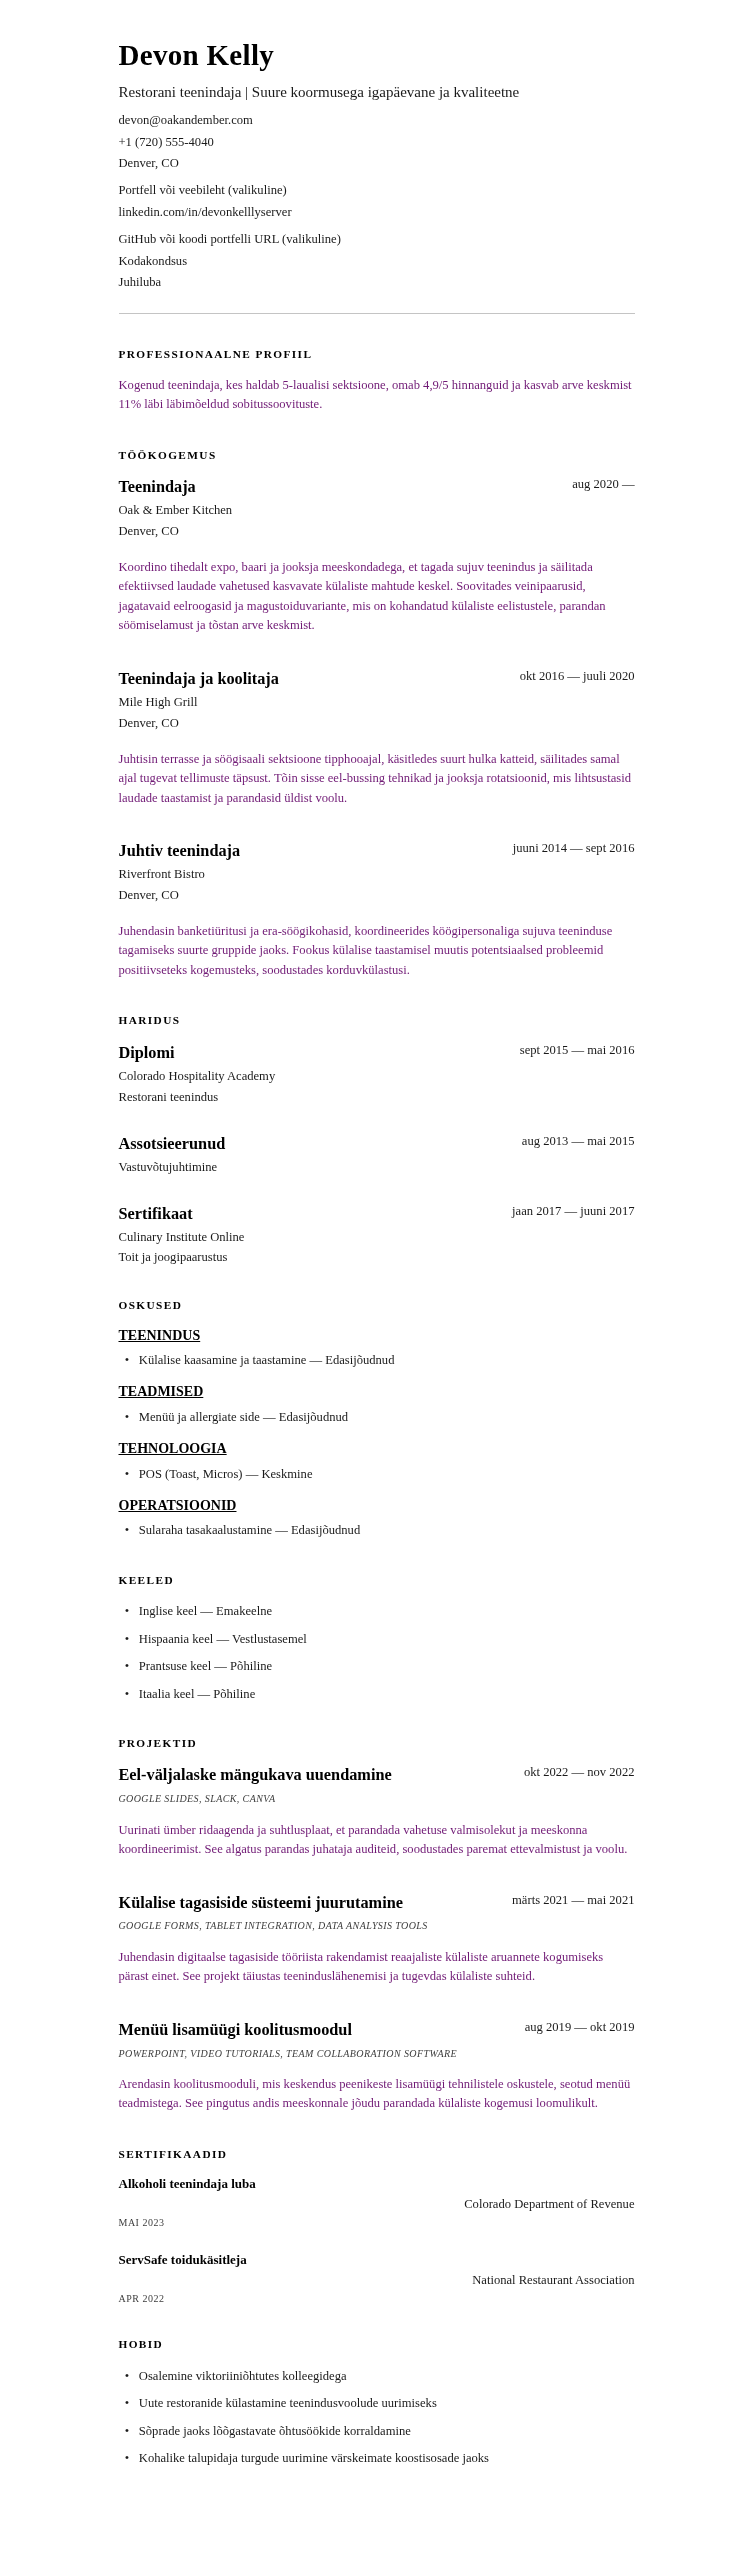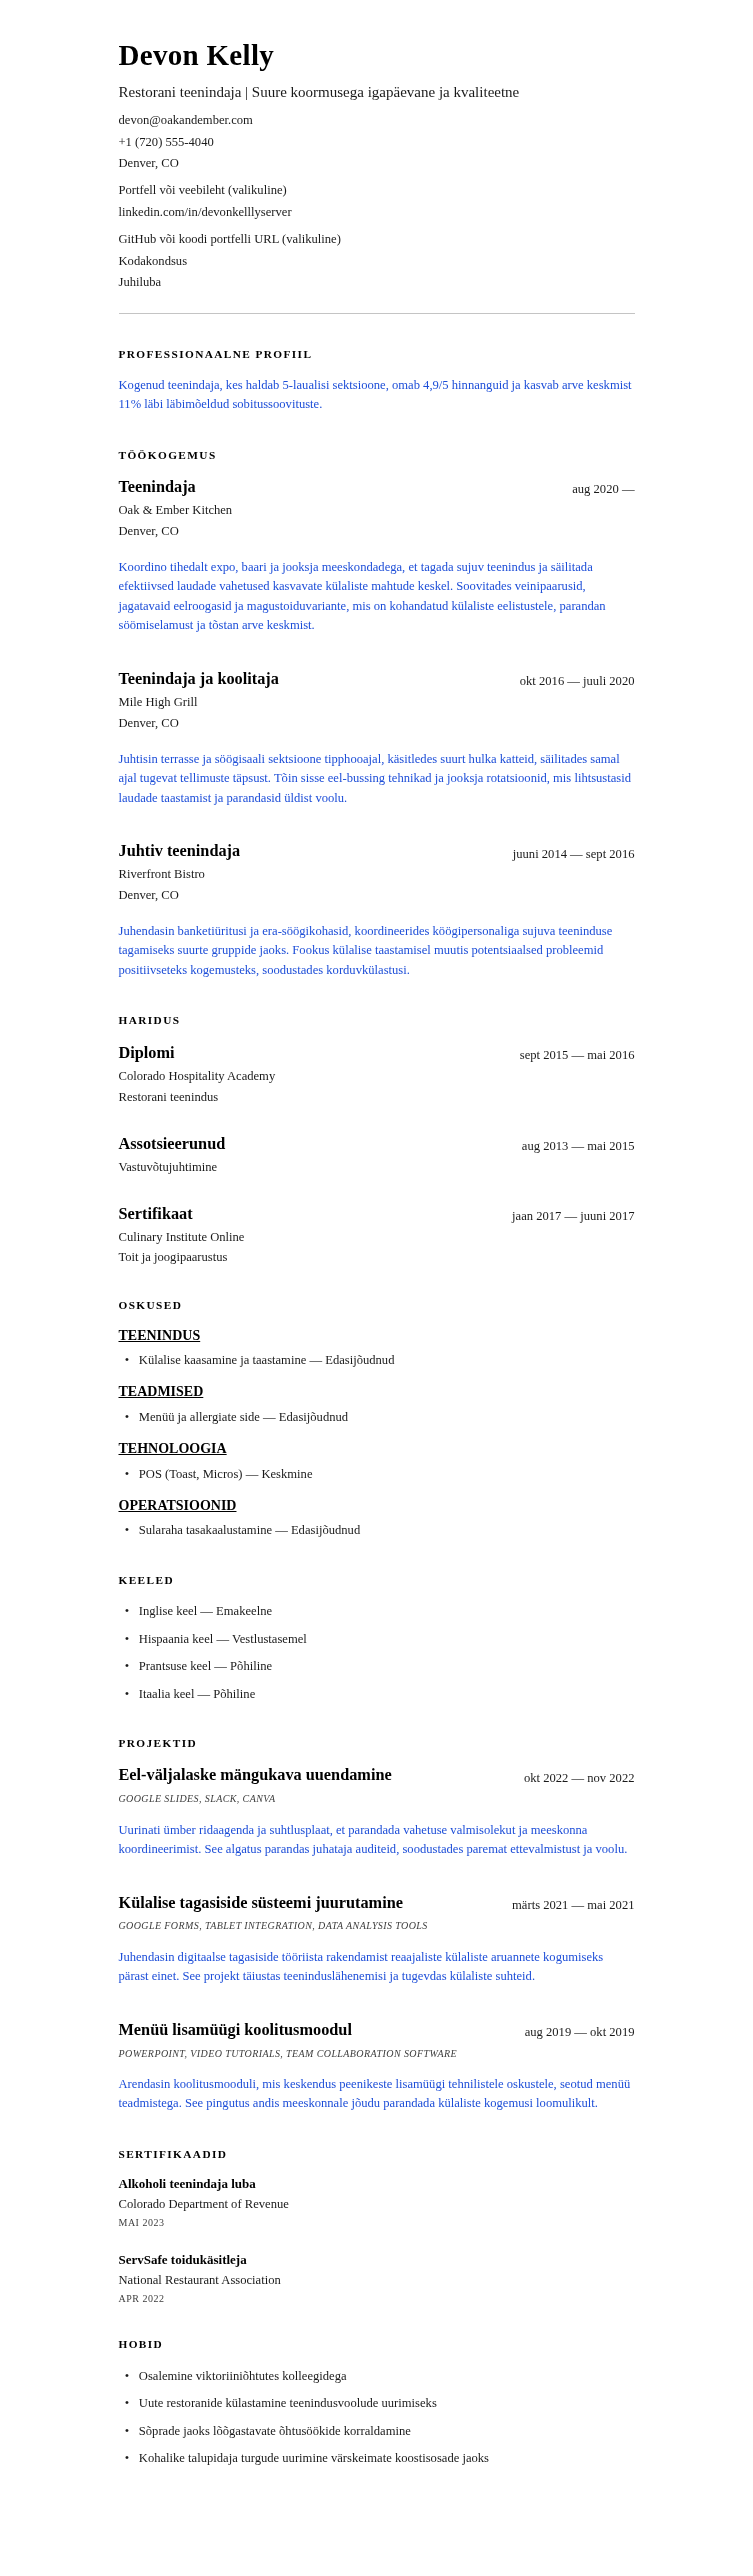--- a/index.html
+++ b/index.html
@@ -49,32 +49,32 @@
   .section-heading {
     font-size: 11.3px;
     font-weight: 700;
     letter-spacing: 1.4px;
     color: #000000;
     margin-bottom: 16.3px;
   }
   .body-text {
     font-size: 12.6px;
     line-height: 1.55;
-    color: #1d4ed8;
+    color: #701a75;
     max-width: 673px;
   }
 
   
   .entry { margin-top: 0; }
   .entry + .entry { margin-top: 33px; }
   .edu-entry + .edu-entry { margin-top: 29px; }
   .entry-head {
     display: flex;
     justify-content: space-between;
-    align-items: flex-end;
+    align-items: flex-start;
     gap: 29px;
   }
   .entry-title {
     font-size: 16.3px;
     font-weight: 700;
     color: #000000;
     line-height: 1.25;
   }
   .entry-dates {
     font-size: 12.6px;
@@ -132,20 +132,21 @@
   .cert-entry + .cert-entry { margin-top: 24px; }
   .cert-name {
     font-size: 13px;
     font-weight: 700;
     color: #000000;
   }
   .cert-org {
     font-size: 12.6px;
     margin-top: 5px;
     color: #1a1a1a;
+    text-align: right;
   }
   .cert-date {
     font-size: 10px;
     letter-spacing: 0.5px;
     margin-top: 5px;
     color: #3d3d3d;
   }
 </style>
 </head>
 <body>

